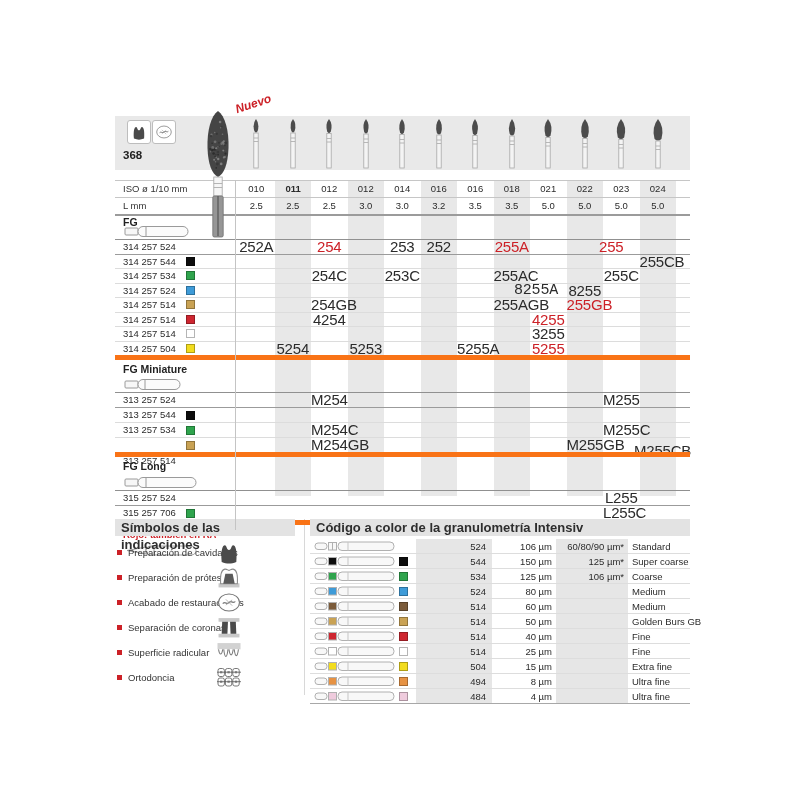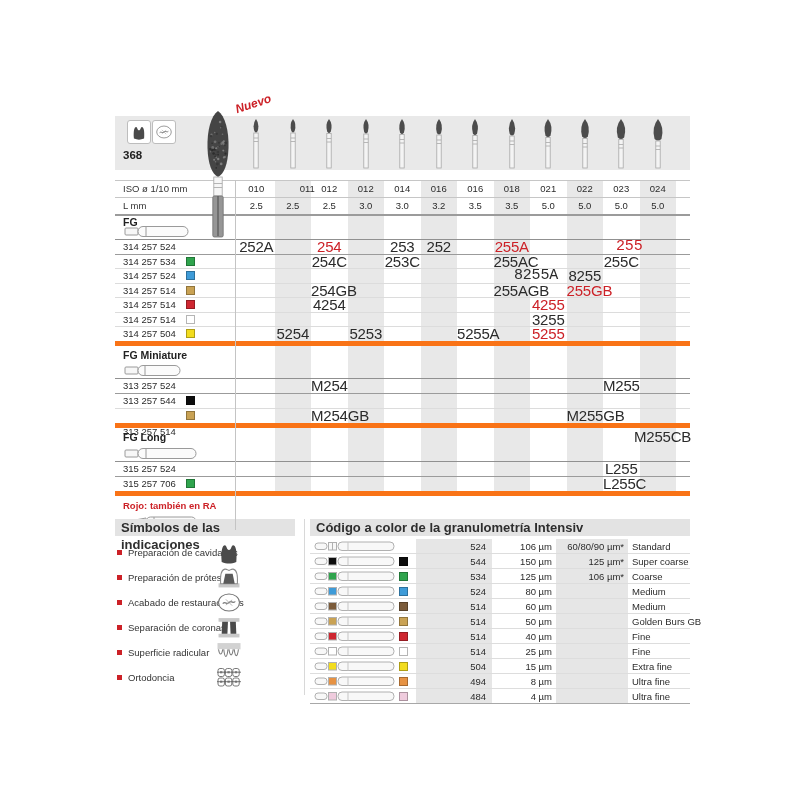--- a/index.html
+++ b/index.html
@@ -213,21 +213,21 @@
     <line x1="17.8" y1="79.5" x2="26.2" y2="79.5" stroke="#a5a5a5" stroke-width="0.8"></line>
     <rect x="16.8" y="88" width="10.4" height="41" rx="1.5" fill="#969696" stroke="#6e6e6e" stroke-width="0.8"></rect>
     <line x1="22" y1="88" x2="22" y2="128" stroke="#5f5f5f" stroke-width="1.4"></line>
     </svg>
   <div class="nuevo" style="color: rgb(204, 33, 39);">Nuevo</div>
 
   <div class="size-table">
     <div class="size-row iso" id="isoRow">
       <span class="size-label">ISO ø 1/10 mm</span>
     <span class="num-cell" style="left: 123px;">010</span>
-        <span class="num-cell" style="left: 174px;">011</span>
+        <span class="num-cell" style="left: 160px; font-weight: bold;">011</span>
         <span class="num-cell" style="left: 196px;">012</span>
         <span class="num-cell" style="left: 232.5px;">012</span>
         <span class="num-cell" style="left: 269px;">014</span>
         <span class="num-cell" style="left: 305.5px;">016</span>
         <span class="num-cell" style="left: 342px;">016</span>
         <span class="num-cell" style="left: 378.5px;">018</span>
         <span class="num-cell" style="left: 415px;">021</span>
         <span class="num-cell" style="left: 451.5px;">022</span>
         <span class="num-cell" style="left: 488px;">023</span>
         <span class="num-cell" style="left: 524.5px;">024</span>
@@ -259,21 +259,26 @@
           <line x1="22" y1="1.5" x2="22" y2="11.5" stroke="#9a9a9a"></line>
         </svg>
       </div>
       <div class="prow first" style="height: 13.5px; line-height: 13.5px;">
         <span class="pcode" style="line-height: 13.5px;">314 257 524</span>
         <span class="cell" style="left: 123px; line-height: 13.5px;">252A</span>
         <span class="cell red" style="left: 196px; line-height: 13.5px; color: rgb(204, 33, 39);">254</span>
         <span class="cell" style="left: 269px; line-height: 13.5px;">253</span>
         <span class="cell" style="left: 305.5px; line-height: 13.5px;">252</span>
         <span class="cell red" style="left: 378.5px; line-height: 13.5px; color: rgb(204, 33, 39);">255A</span>
-        <span class="cell red" style="left: 496px; line-height: 13.5px; color: rgb(204, 33, 39); font-family: Liberation Mono, monospace;">255</span>
+        <span class="cell red" style="left: 478px; line-height: 13.5px; color: rgb(204, 33, 39);">255</span>
+      </div>
+      <div class="prow" style="height: 13.5px; line-height: 13.5px;">
+        <span class="pcode" style="line-height: 13.5px;">314 257 544</span>
+        <span class="sq" style="left: 71px; top: 2.25px; background: rgb(13, 13, 13);"></span>
+        <span class="cell" style="left: 524.5px; line-height: 13.5px;">255CB</span>
       </div>
       <div class="prow" style="height: 13.5px; line-height: 13.5px;">
         <span class="pcode" style="line-height: 13.5px;">314 257 534</span>
         <span class="sq" style="left: 71px; top: 2.25px; background: rgb(47, 164, 77);"></span>
         <span class="cell" style="left: 196px; line-height: 13.5px;">254C</span>
         <span class="cell" style="left: 269px; line-height: 13.5px;">253C</span>
         <span class="cell" style="left: 378.5px; line-height: 13.5px;">255AC</span>
         <span class="cell" style="left: 488px; line-height: 13.5px;">255C</span>
       </div>
       <div class="prow" style="height: 13.5px; line-height: 13.5px;">
@@ -318,20 +323,26 @@
       </div>
       <div class="prow first" style="height: 14px; line-height: 14px;">
         <span class="pcode" style="line-height: 14px;">313 257 524</span>
         <span class="cell" style="left: 196px; line-height: 14px;">M254</span>
         <span class="cell" style="left: 488px; line-height: 14px;">M255</span>
       </div>
       <div class="prow" style="height: 14px; line-height: 14px;">
         <span class="pcode" style="line-height: 14px;">313 257 544</span>
         <span class="sq" style="left: 71px; top: 2.5px; background: rgb(13, 13, 13);"></span>
         <span class="cell" style="left: 519px; line-height: 14px; margin-top: 36px;">M255CB</span>
+      </div>
+      <div class="prow" style="height: 14px; line-height: 14px;">
+        <span class="pcode" style="line-height: 14px;">313 257 534</span>
+        <span class="sq" style="left: 71px; top: 2.5px; background: rgb(47, 164, 77);"></span>
+        <span class="cell" style="left: 196px; line-height: 14px;">M254C</span>
+        <span class="cell" style="left: 488px; line-height: 14px;">M255C</span>
       </div>
       <div class="prow last" style="height: 14px; line-height: 14px;">
         <span class="pcode" style="line-height: 14px; margin-top: 16px;">313 257 514</span>
         <span class="sq" style="left: 71px; top: 2.5px; background: rgb(201, 162, 84);"></span>
         <span class="cell" style="left: 196px; line-height: 14px;">M254GB</span>
         <span class="cell" style="left: 451.5px; line-height: 14px;">M255GB</span>
       </div>
       <div class="ghead" style="height: 33px;">
         <span class="glabel">FG Long</span>
         <svg width="76" height="13" viewBox="0 0 74 13" class="gicon">

